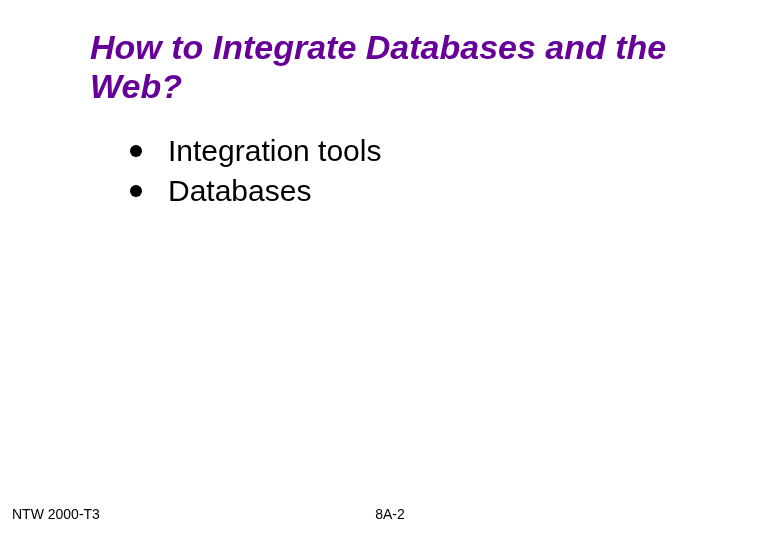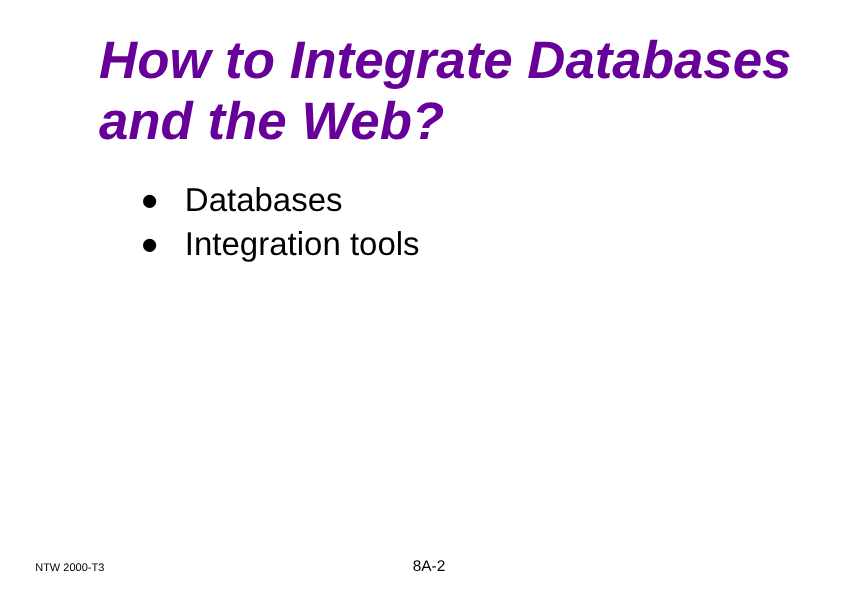--- a/index.html
+++ b/index.html
@@ -16,21 +16,21 @@
     overflow: hidden;
   }
   .slide {
     width: 100%;
     height: 100%;
     position: relative;
     padding: 28px 0 0 0;
   }
   .title {
     color: #660099;
-    font-size: 48px;
+    font-size: 34px;
     font-weight: bold;
     font-style: italic;
     line-height: 1.15;
     padding-left: 90px;
     padding-right: 60px;
   }
   .bullets {
     margin-top: 28px;
     padding-left: 130px;
   }
@@ -47,46 +47,46 @@
     margin-right: 26px;
     flex-shrink: 0;
   }
   .bullet-text {
     color: #000000;
     font-size: 30px;
     font-weight: normal;
   }
   .footer-left {
     position: absolute;
-    left: 32px;
+    left: 12px;
     bottom: 18px;
-    font-size: 10px;
+    font-size: 14px;
     color: #000000;
   }
   .footer-center {
     position: absolute;
     bottom: 18px;
     left: 50%;
     transform: translateX(-50%);
     font-size: 14px;
     color: #000000;
   }
 </style>
 </head>
 <body>
 
 <div class="slide">
   <h1 class="title">How to Integrate Databases and the Web?</h1>
 
   <div class="bullets">
     <div class="bullet-row">
       <span class="bullet-dot"></span>
-      <span class="bullet-text">Databases</span>
+      <span class="bullet-text">Integration tools</span>
     </div>
     <div class="bullet-row">
       <span class="bullet-dot"></span>
-      <span class="bullet-text">Integration tools</span>
+      <span class="bullet-text">Databases</span>
     </div>
   </div>
 
   <div class="footer-left">NTW 2000-T3</div>
   <div class="footer-center">8A-2</div>
 </div>
 
 </body></html>

